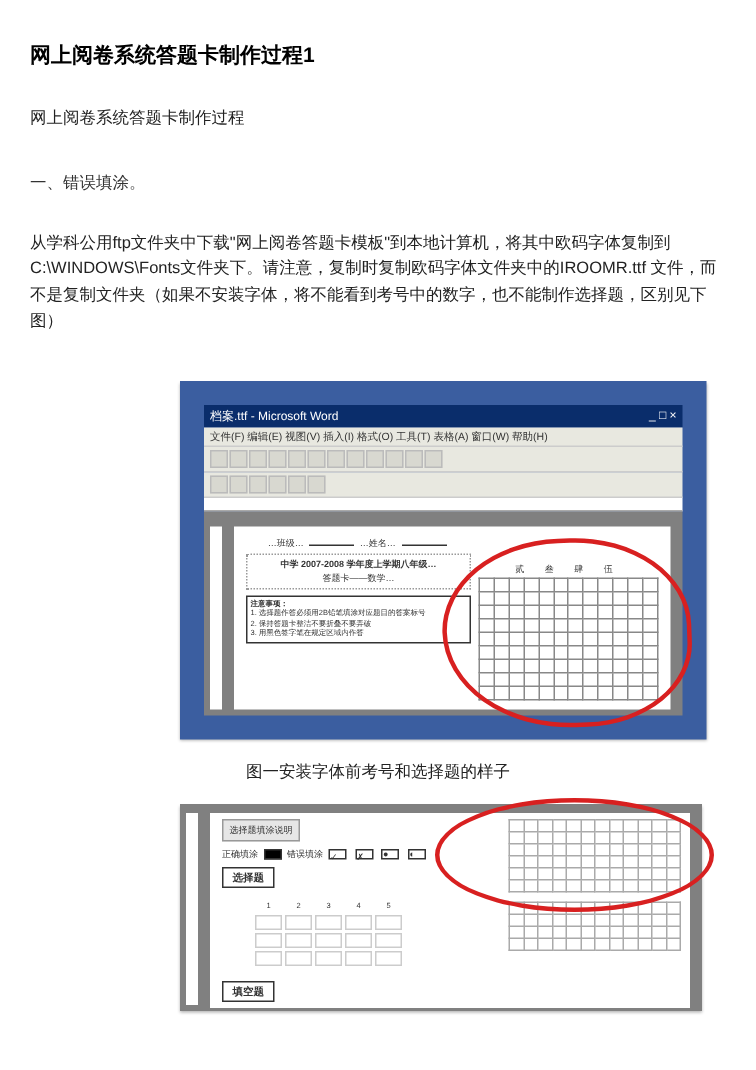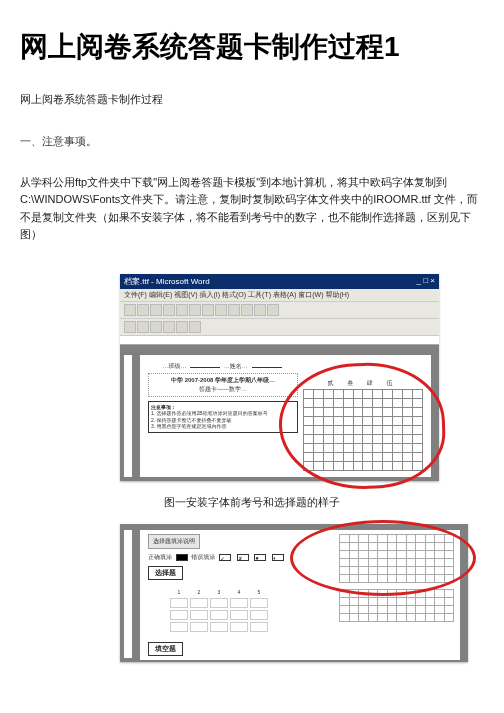--- a/index.html
+++ b/index.html
@@ -6,21 +6,21 @@
     margin: 0;
     padding: 20px;
     font-family: "Microsoft YaHei", Arial, sans-serif;
     font-size: 12px;
     color: #333;
     width: 504px;
     box-sizing: border-box;
     background: #fff;
   }
   h1 {
-    font-size: 28px;
+    font-size: 14px;
     font-weight: bold;
     margin: 8px 0 16px 0;
     color: #000;
   }
   .para {
     font-size: 11px;
     line-height: 1.6;
     margin: 25px 0;
     color: #222;
   }
@@ -36,21 +36,21 @@
     font-size: 11px;
     margin: 14px 0;
     color: #222;
     text-align: center;
   }
 
   
   .word-shot {
     width: 319px;
     background: #3b5ea0;
-    padding: 0;
+    padding: 16px;
     box-shadow: 0 1px 2px rgba(0,0,0,0.3);
   }
   .word-title {
     background: #0a2d6b;
     color: #fff;
     font-size: 8px;
     padding: 2px 4px;
     display: flex;
     justify-content: space-between;
   }
@@ -260,21 +260,21 @@
     margin-top: 4px;
   }
 </style>
 </head>
 <body>
 
 <h1>网上阅卷系统答题卡制作过程1</h1>
 
 <div class="para">网上阅卷系统答题卡制作过程</div>
 
-<div class="section-label">一、注意事项。</div>
+<div class="section-label">一、错误填涂。</div>
 
 <div class="para">从学科公用ftp文件夹中下载"网上阅卷答题卡模板"到本地计算机，将其中欧码字体复制到C:\WINDOWS\Fonts文件夹下。请注意，复制时复制欧码字体文件夹中的IROOMR.ttf 文件，而不是复制文件夹（如果不安装字体，将不能看到考号中的数字，也不能制作选择题，区别见下图）</div>
 
 <div class="figure-wrap">
   <div class="word-shot">
     <div class="word-title">
       <span>档案.ttf - Microsoft Word</span>
       <span>_ □ ×</span>
     </div>
     <div class="word-menu">文件(F)  编辑(E)  视图(V)  插入(I)  格式(O)  工具(T)  表格(A)  窗口(W)  帮助(H)</div>

